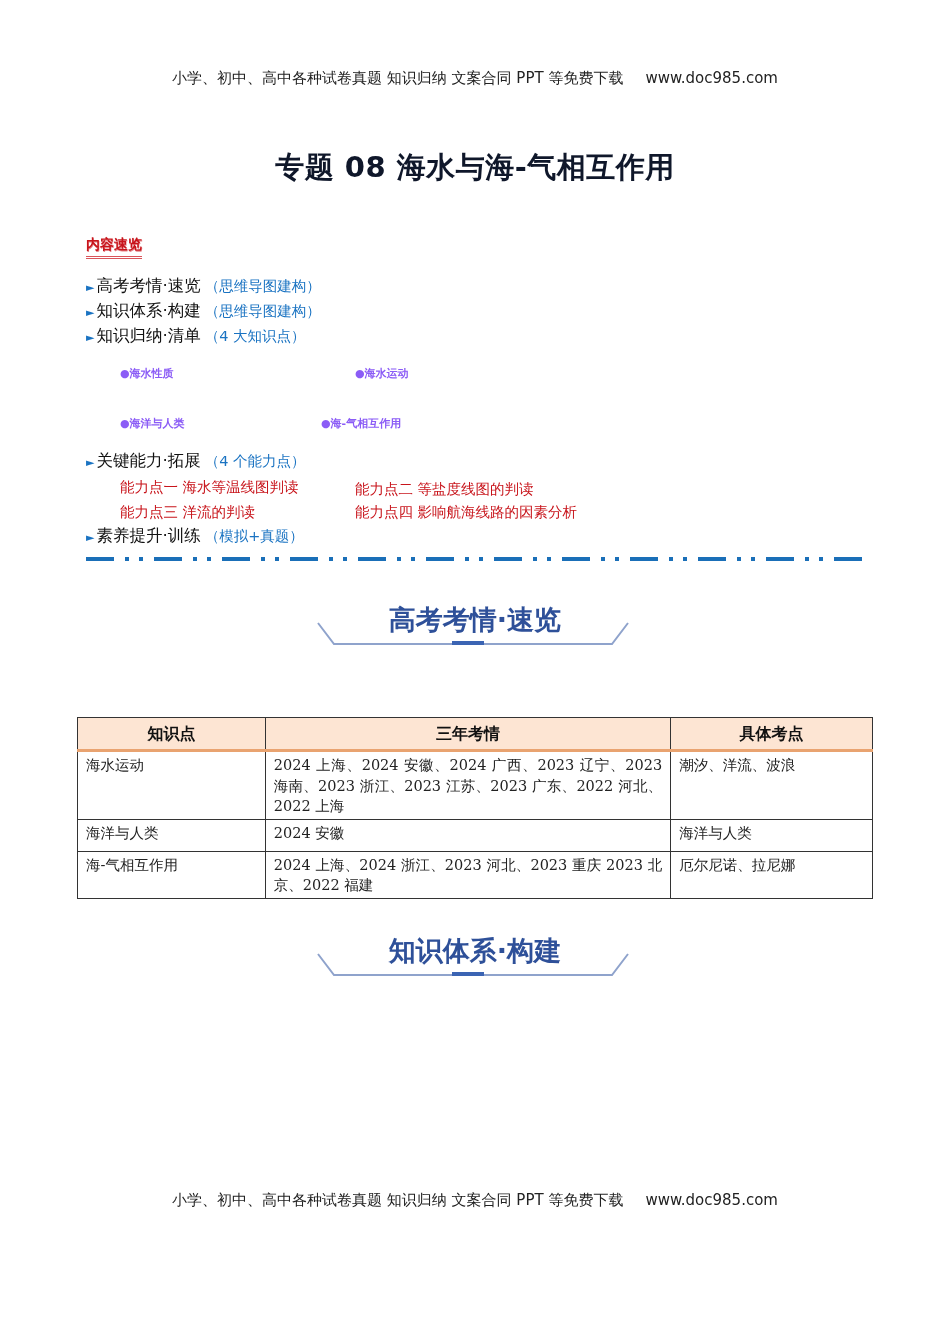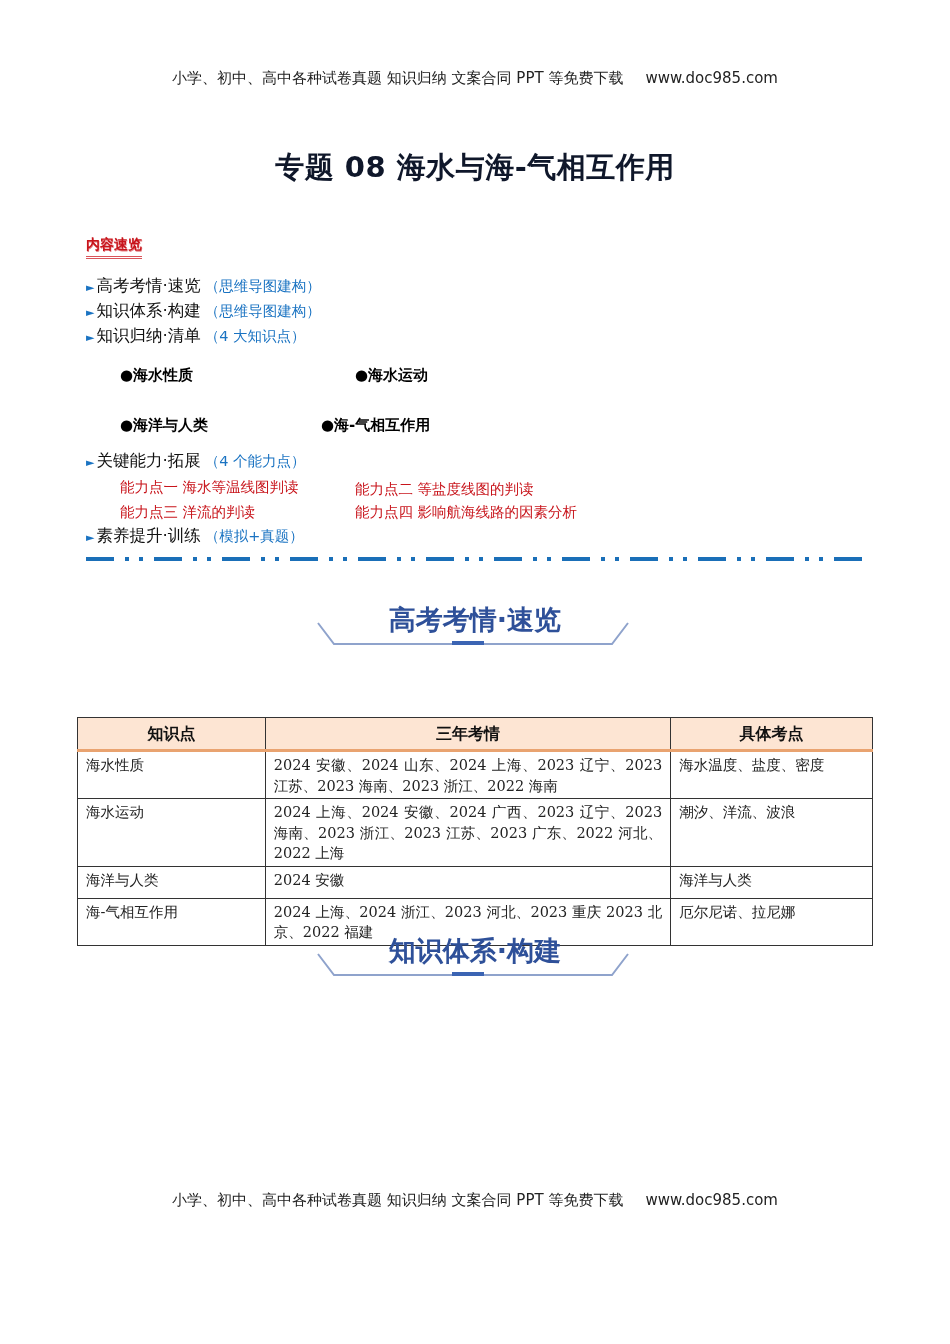--- a/index.html
+++ b/index.html
@@ -26,21 +26,21 @@
     font-family: "DejaVu Sans", sans-serif; font-weight: bold; font-size: 14px; color: #c8141b;
     padding-bottom: 2px; border-bottom: 3px double #d9545a;
     text-shadow: 0.5px 0.5px 0 #e58a8e;
   }
 
   .toc { position: absolute; left: 86px; font-family: "DejaVu Sans", sans-serif; }
   .toc-item { display: flex; align-items: baseline; font-size: 16.5px; color: #111; height: 25px; }
   .toc-item .arrow { color: #1a73c2; font-size: 11px; margin-right: 2px; }
   .toc-item .sub { color: #1a73c2; font-size: 14.5px; margin-left: 4px; }
 
-  .knowledge-points { position: absolute; font-family: "DejaVu Sans", sans-serif; font-weight: bold; font-size: 15px; color: #000000; }
+  .knowledge-points { position: absolute; font-family: "DejaVu Sans", sans-serif; font-weight: bold; font-size: 11px; color: #8b5cf6; }
 
   .ability { position: absolute; font-family: "DejaVu Sans", sans-serif; font-size: 14.5px; color: #c8141b; }
 
   .dash-divider { position: absolute; top: 557px; left: 86px; width: 778px; height: 4px; display: flex; align-items: center; gap: 0; }
   .dash-divider .seg { display: flex; align-items: center; }
   .dash-divider .long { width: 28px; height: 4px; background: #1a6fb8; }
   .dash-divider .dot { width: 4px; height: 4px; background: #1a6fb8; margin-left: 11px; }
   .dash-divider .dot + .dot { margin-left: 10px; }
   .dash-divider .seg { margin-right: 11px; }
 
@@ -198,25 +198,20 @@
 <table class="exam">
   <thead>
     <tr>
       <th>知识点</th>
       <th>三年考情</th>
       <th>具体考点</th>
     </tr>
   </thead>
   <tbody>
     <tr>
-      <td class="c1">海水性质</td>
-      <td class="c2">2024 安徽、2024 山东、2024 上海、2023 辽宁、2023 江苏、2023 海南、2023 浙江、2022 海南</td>
-      <td class="c3">海水温度、盐度、密度</td>
-    </tr>
-    <tr>
       <td class="c1">海水运动</td>
       <td class="c2">2024 上海、2024 安徽、2024 广西、2023 辽宁、2023 海南、2023 浙江、2023 江苏、2023 广东、2022 河北、2022 上海</td>
       <td class="c3">潮汐、洋流、波浪</td>
     </tr>
     <tr>
       <td class="c1" style="height:32px;">海洋与人类</td>
       <td class="c2">2024 安徽</td>
       <td class="c3">海洋与人类</td>
     </tr>
     <tr>

